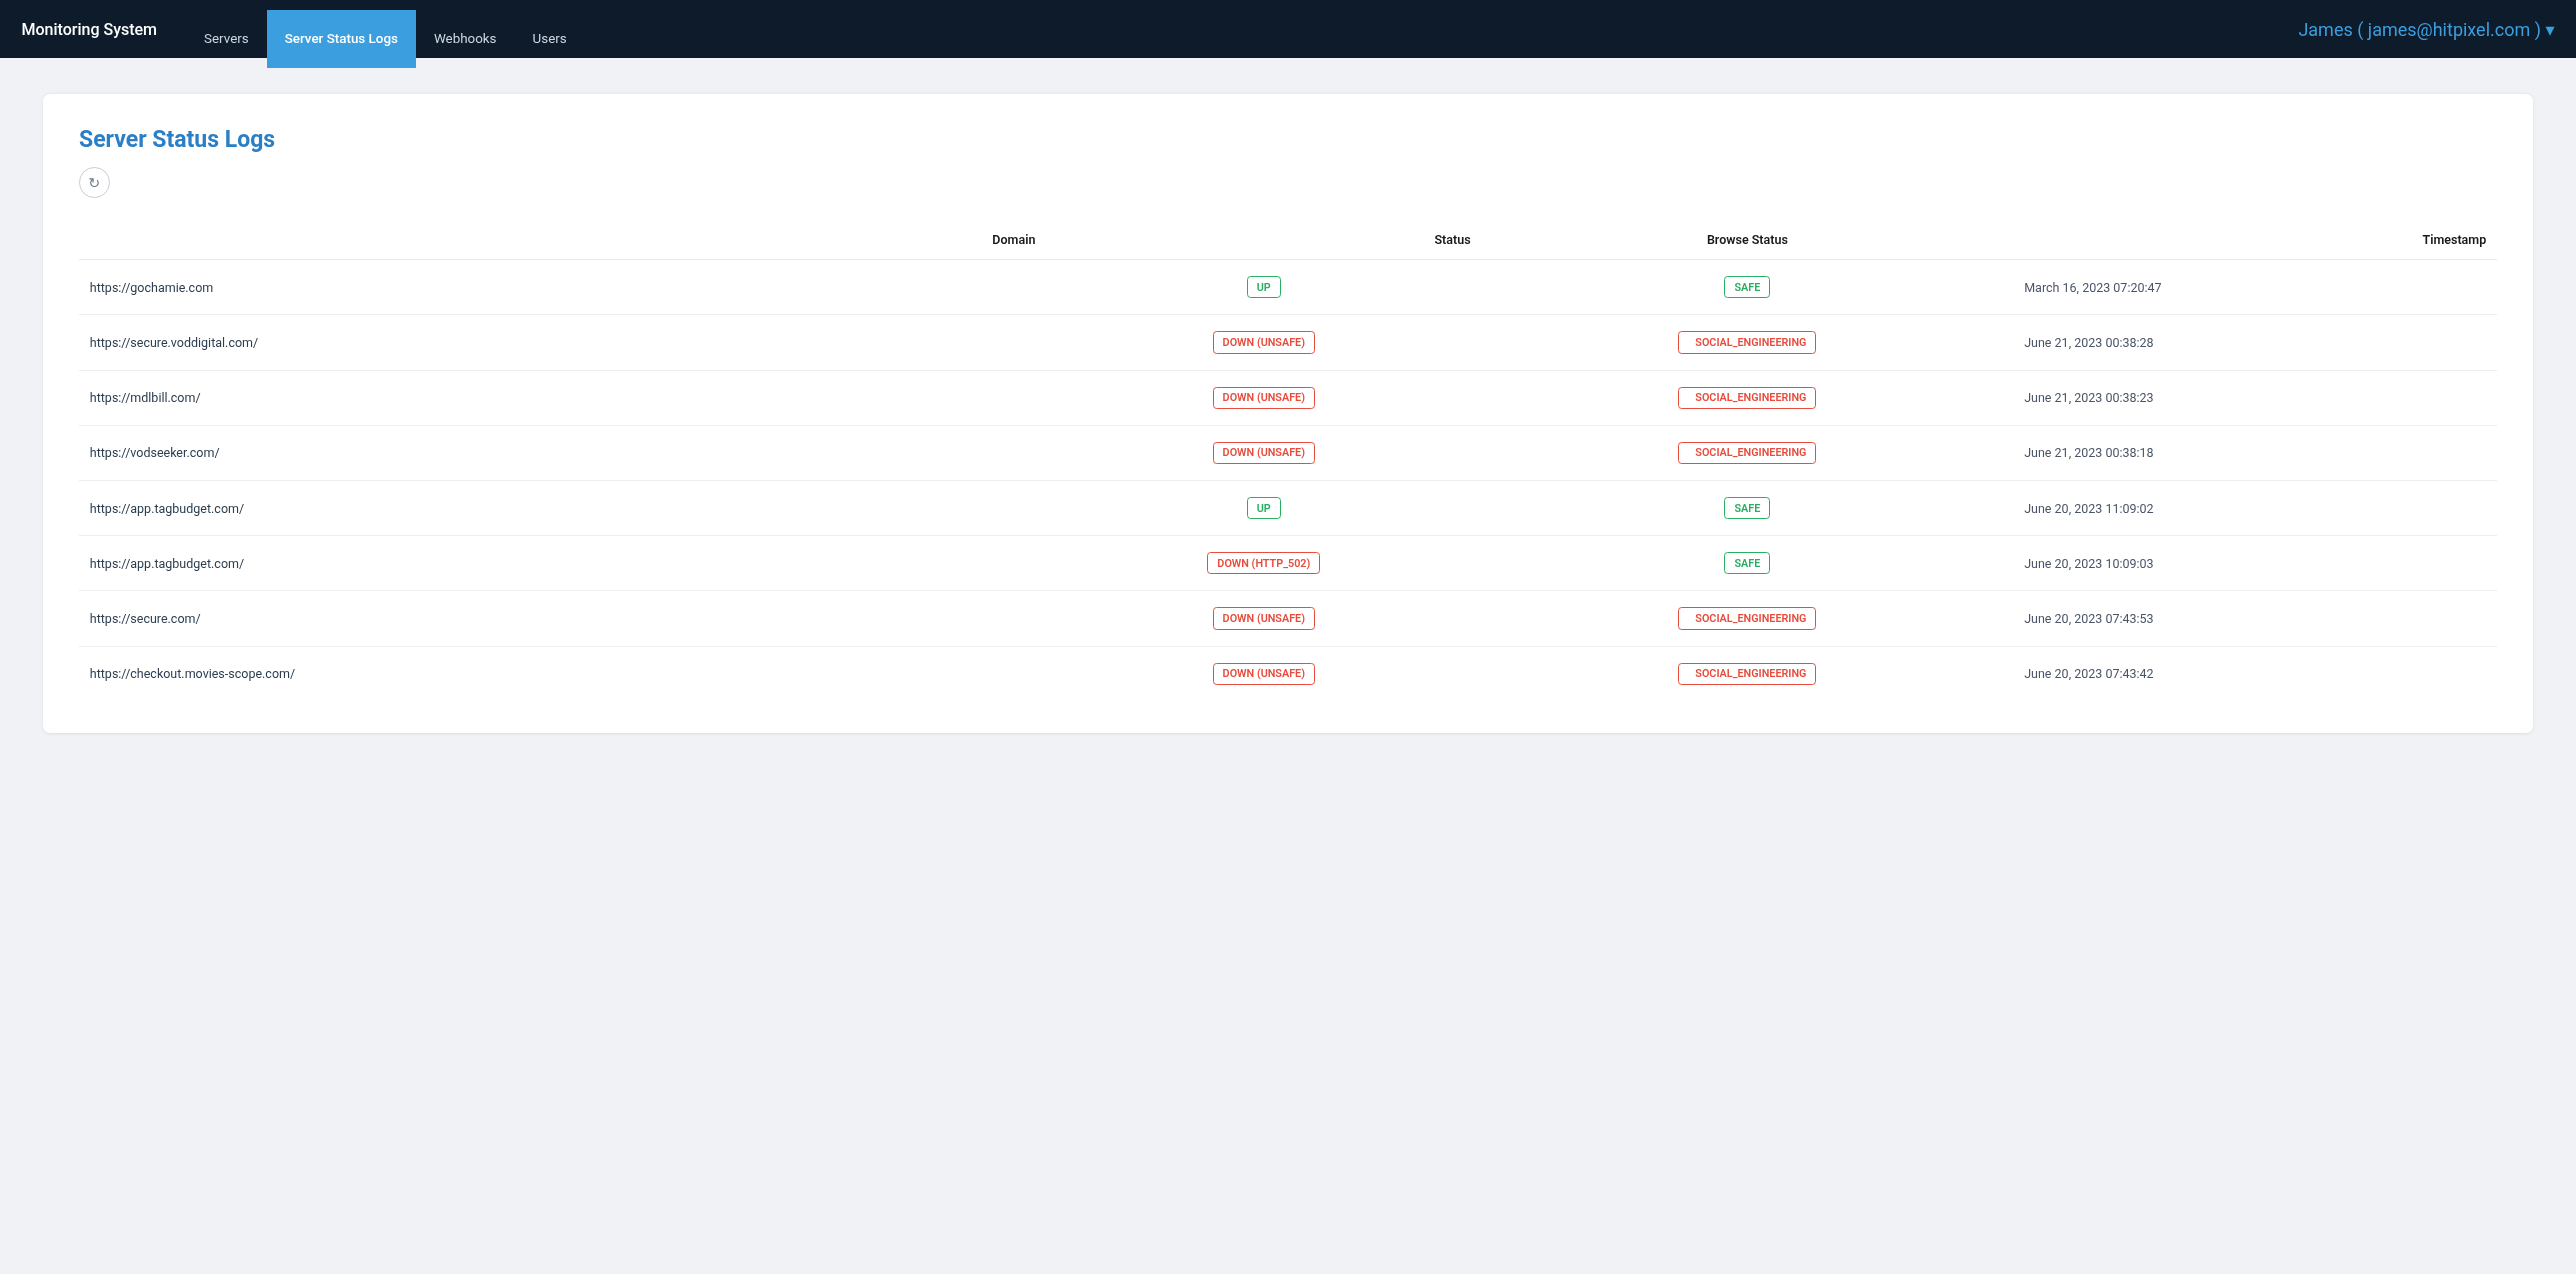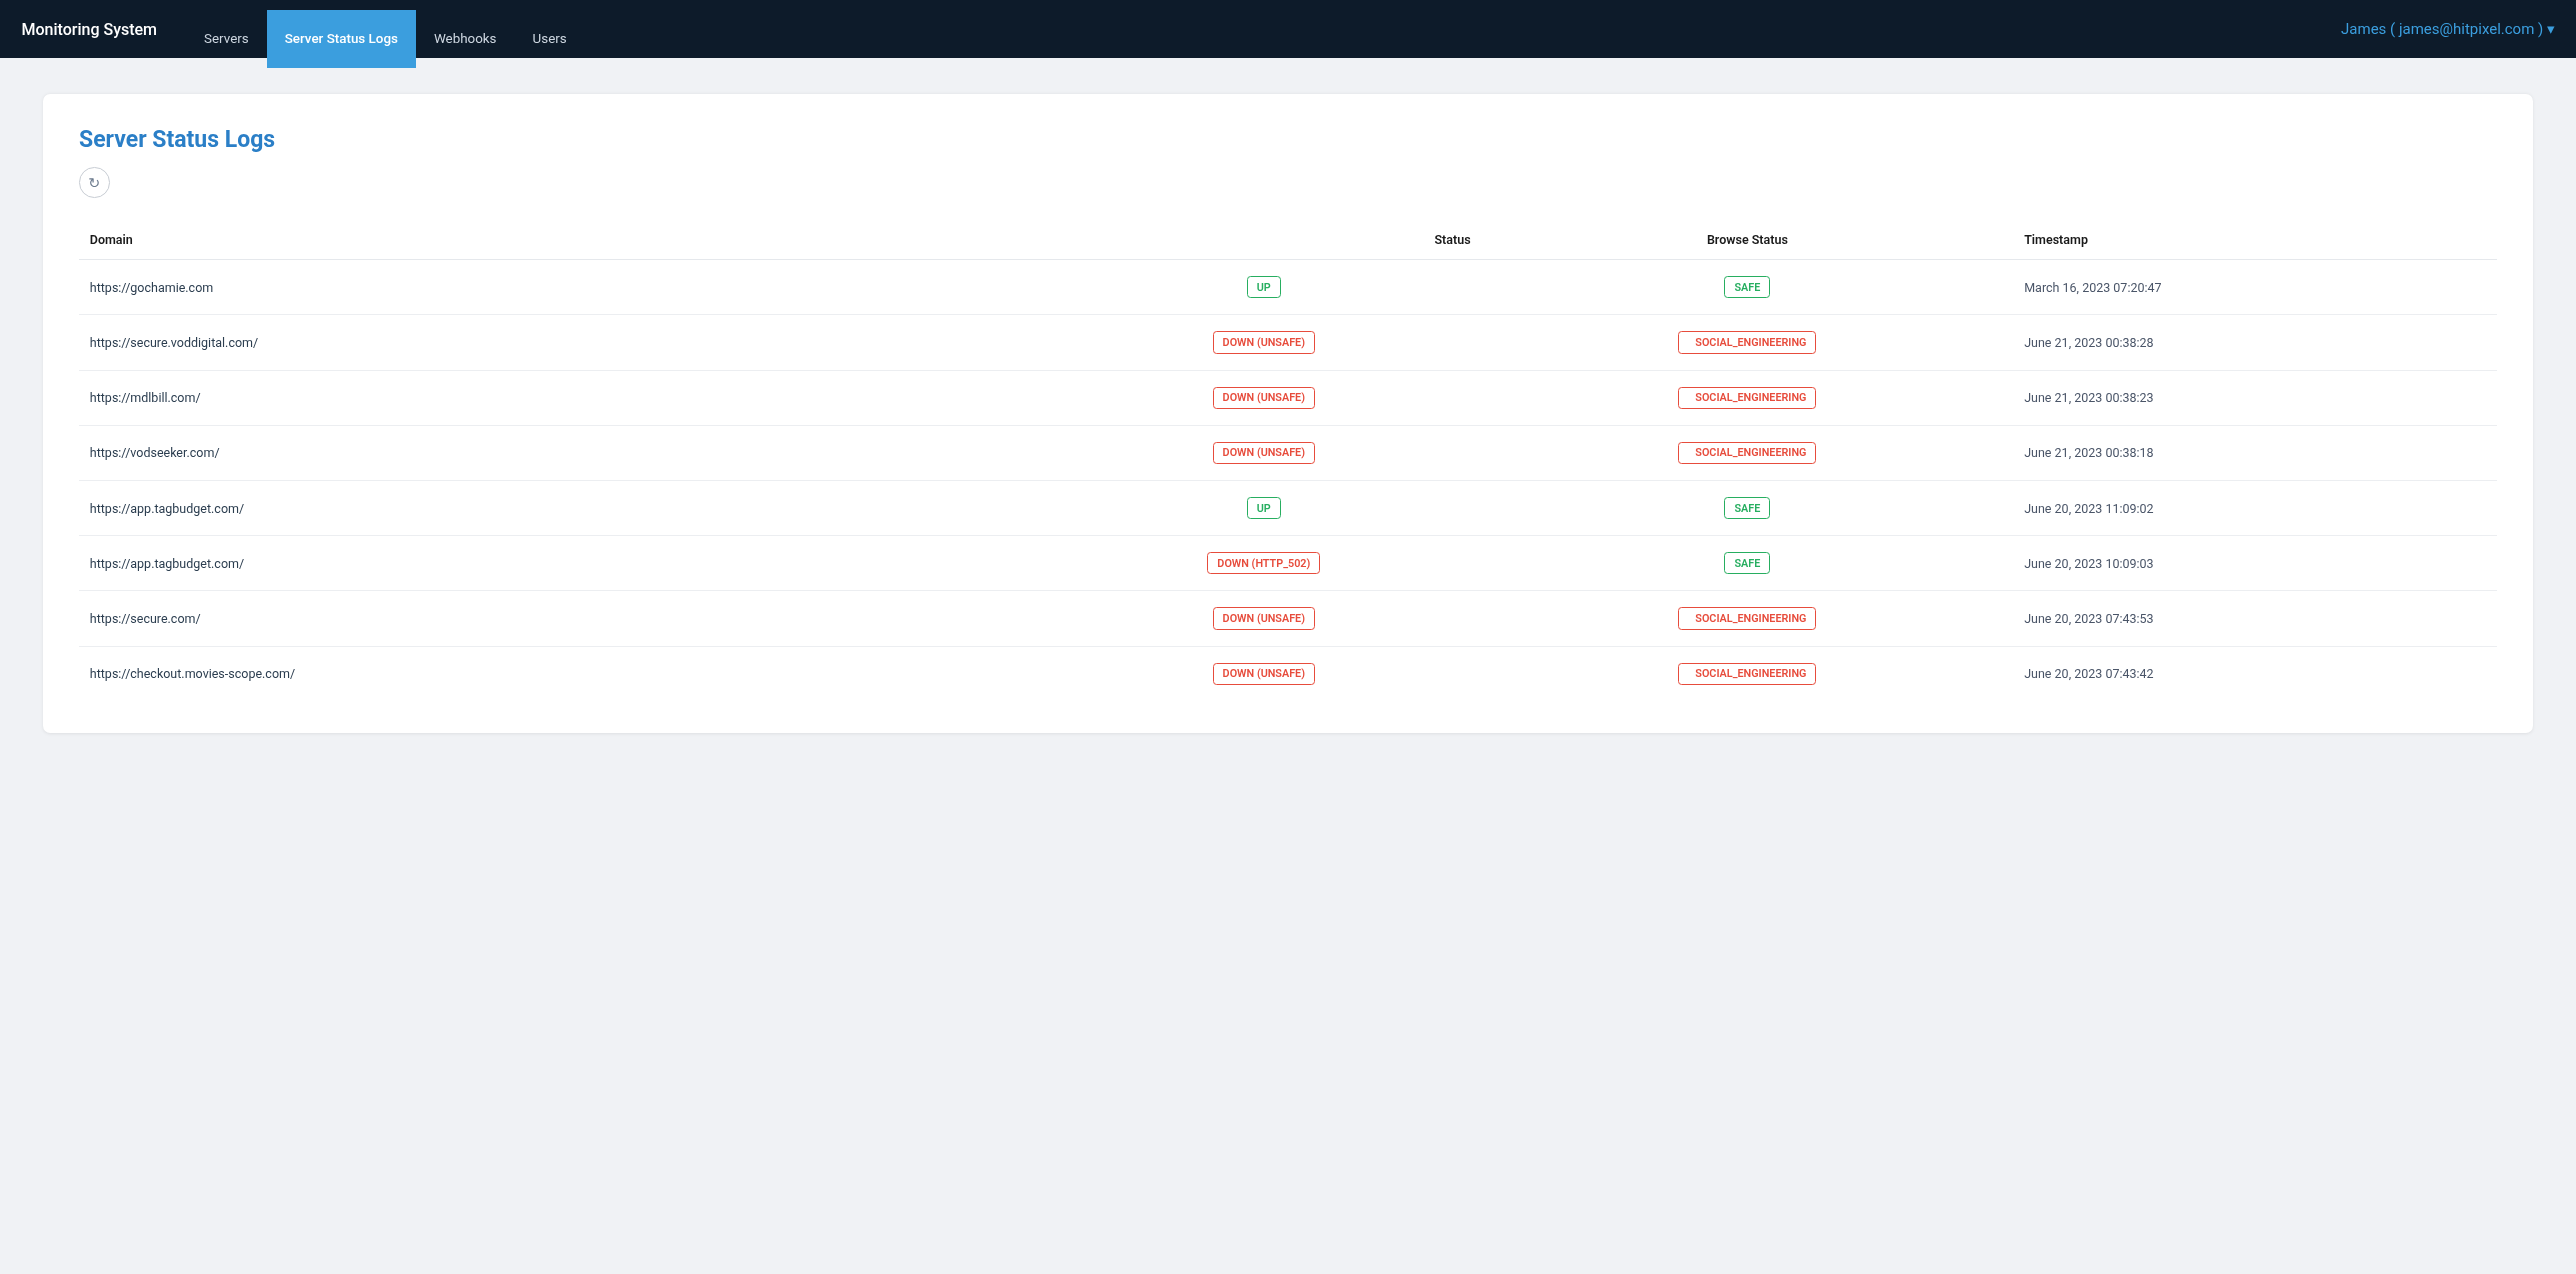--- a/index.html
+++ b/index.html
@@ -54,21 +54,21 @@
 
     .nav-link.active {
       background-color: #3b9ede;
       color: #ffffff;
       font-weight: 500;
     }
 
     .nav-user {
       margin-left: auto;
       color: #3b9ede;
-      font-size: 15px;
+      font-size: 18px;
       cursor: pointer;
       display: flex;
       align-items: center;
       gap: 3.6px;
     }
 
     
     .page-content {
       padding: 36px 43px;
     }
@@ -106,21 +106,21 @@
     table {
       width: 100%;
       border-collapse: collapse;
     }
 
     thead tr {
       border-bottom: 1.8px solid #e5e8ec;
     }
 
     th {
-      text-align: left;
+      text-align: right;
       font-size: 12.5px;
       font-weight: 600;
       color: #1a1a1a;
       padding: 9px 10.8px 12.5px 10.8px;
     }
 
     th.col-domain { width: 40%; }
     th.col-status { width: 18%; text-align: right; }
     th.col-browse { width: 22%; text-align: center; }
     th.col-timestamp { width: 20%; }

